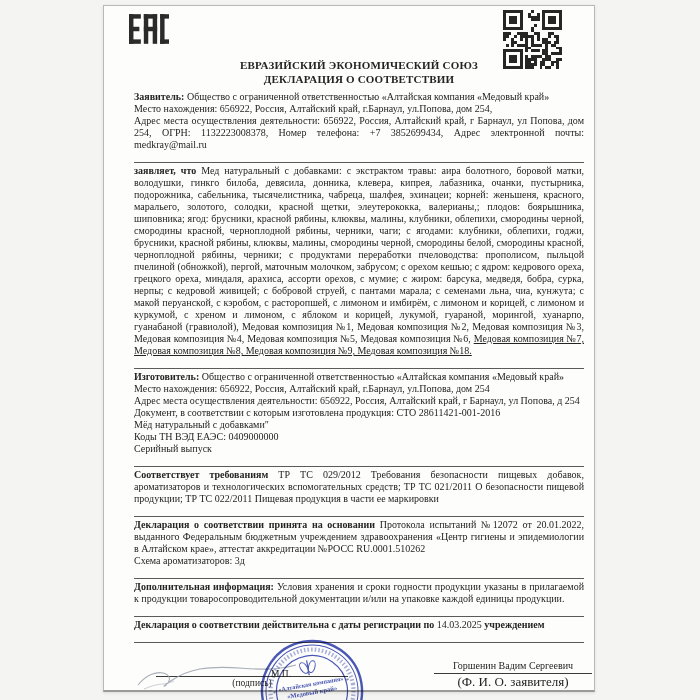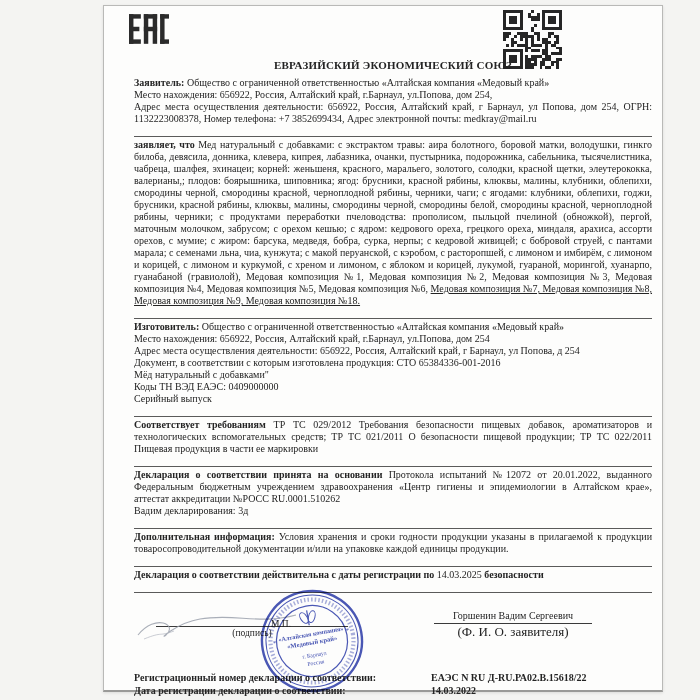--- a/index.html
+++ b/index.html
@@ -3,21 +3,21 @@
 <meta charset="utf-8">
 <style>
   html,body{margin:0;padding:0;}
   body{
     width:700px;height:700px;position:relative;overflow:hidden;
     background:#f4f4f2;
     font-family:"Liberation Serif","DejaVu Serif",serif;
     color:#242424;
   }
   .page{
-    position:absolute;left:103px;top:5px;width:560px;height:687px;
+    position:absolute;left:103px;top:5px;width:492px;height:687px;
     background:#fdfdfc;border:1px solid #b9b9b7;border-bottom:2px solid #9a9a98;
     box-shadow:0 1px 3px rgba(0,0,0,.10);
     box-sizing:border-box;
   }
   .inner{position:absolute;left:30px;right:10px;top:0;font-size:10px;line-height:12px;}
   
   .eac-logo{position:absolute;left:25px;top:8px;}
   .qr{position:absolute;left:399px;top:4px;width:59px;height:59px;}
   .hdr{padding-top:52px;text-align:center;}
   .hdr-t{font-weight:bold;font-size:11px;letter-spacing:.2px;line-height:14px;}
@@ -204,20 +204,21 @@
         <rect x="13" y="20" width="1" height="1" fill="#262626"></rect>
         <rect x="15" y="20" width="1" height="1" fill="#262626"></rect>
         <rect x="16" y="20" width="1" height="1" fill="#262626"></rect>
         <rect x="19" y="20" width="1" height="1" fill="#262626"></rect>
       </svg>
   </div>
 
   <div class="inner">
     <div class="hdr">
       <div class="hdr-t">ЕВРАЗИЙСКИЙ ЭКОНОМИЧЕСКИЙ СОЮЗ</div>
+      <div class="hdr-t">ДЕКЛАРАЦИЯ О СООТВЕТСТВИИ</div>
     </div>
 
     <div class="sec just" style="margin-top:3px;">
       <b>Заявитель:</b>
       <span>Общество с ограниченной ответственностью «Алтайская компания «Медовый край»</span><br>
       <span>Место нахождения: 656922, Россия, Алтайский край, г.Барнаул, ул.Попова, дом 254,</span><br>
       <span>Адрес места осуществления деятельности: 656922, Россия, Алтайский край, г Барнаул, ул Попова, дом 254, ОГРН: 1132223008378, Номер телефона: +7 3852699434, Адрес электронной почты: medkray@mail.ru</span>
     </div>
 
 
@@ -225,46 +226,46 @@
       <b>заявляет, что</b>
       <span>Мед натуральный с добавками: с экстрактом травы: аира болотного, боровой матки, володушки, гинкго билоба, девясила, донника, клевера, кипрея, лабазника, очанки, пустырника, подорожника, сабельника, тысячелистника, чабреца, шалфея, эхинацеи; корней: женьшеня, красного, маральего, золотого, солодки, красной щетки, элеутерококка, валерианы,; плодов: боярышника, шиповника; ягод: брусники, красной рябины, клюквы, малины, клубники, облепихи, смородины черной, смородины красной, черноплодной рябины, черники, чаги; с ягодами: клубники, облепихи, годжи, брусники, красной рябины, клюквы, малины, смородины черной, смородины белой, смородины красной, черноплодной рябины, черники; с продуктами переработки пчеловодства: прополисом, пыльцой пчелиной (обножкой), пергой, маточным молочком, забрусом; с орехом кешью; с ядром: кедрового ореха, грецкого ореха, миндаля, арахиса, ассорти орехов, с мумие; с жиром: барсука, медведя, бобра, сурка, нерпы; с кедровой живицей; с бобровой струей, с пантами марала; с семенами льна, чиа, кунжута; с макой перуанской, с кэробом, с расторопшей, с лимоном и имбирём, с лимоном и корицей, с лимоном и куркумой, с хреном и лимоном, с яблоком и корицей, лукумой, гуараной, морингой, хуанарпо, гуанабаной (гравиолой), Медовая композиция №1, Медовая композиция №2, Медовая композиция №3, Медовая композиция №4, Медовая композиция №5, Медовая композиция №6,</span>
       <span class="u">Медовая композиция №7, Медовая композиция №8, Медовая композиция №9, Медовая композиция №18.</span>
     </div>
 
     <div class="sec just">
       <b>Изготовитель:</b>
       <span>Общество с ограниченной ответственностью «Алтайская компания «Медовый край»</span><br>
       <span>Место нахождения: 656922, Россия, Алтайский край, г.Барнаул, ул.Попова, дом 254</span><br>
       <span>Адрес места осуществления деятельности: 656922, Россия, Алтайский край, г Барнаул, ул Попова, д 254</span><br>
-      <span>Документ, в соответствии с которым изготовлена продукция: СТО 65384336-001-2016</span><br>
+      <span>Документ, в соответствии с которым изготовлена продукция: СТО 28611421-001-2016</span><br>
       <span>Мёд натуральный с добавками"</span><br>
       <span>Коды ТН ВЭД ЕАЭС: 0409000000</span><br>
       <span>Серийный выпуск</span>
     </div>
 
     <div class="sec just">
       <b>Соответствует требованиям</b>
       <span>ТР ТС 029/2012 Требования безопасности пищевых добавок, ароматизаторов и технологических вспомогательных средств; ТР ТС 021/2011 О безопасности пищевой продукции; ТР ТС 022/2011 Пищевая продукция в части ее маркировки</span>
     </div>
 
     <div class="sec just">
       <b>Декларация о соответствии принята на основании</b>
       <span>Протокола испытаний №12072 от 20.01.2022, выданного Федеральным бюджетным учреждением здравоохранения «Центр гигиены и эпидемиологии в Алтайском крае», аттестат аккредитации №РОСС RU.0001.510262</span><br>
-      <span>Вадим декларирования: 3д</span>
+      <span>Схема ароматизаторов: 3д</span>
     </div>
 
     <div class="sec just">
       <b>Дополнительная информация:</b>
       <span>Условия хранения и сроки годности продукции указаны в прилагаемой к продукции товаросопроводительной документации и/или на упаковке каждой единицы продукции.</span>
     </div>
 
     <div class="sec">
       <b>Декларация о соответствии действительна с даты регистрации по</b>
       <span>14.03.2025</span>
-      <b>безопасности</b>
+      <b>учреждением</b>
     </div>
 
     <div class="sigarea" style="margin-top:8px;">
 
       <svg class="sigscrawl" width="170" height="50" viewBox="0 0 170 50">
         <path d="M4,40 C22,18 44,30 32,40 C24,46 42,28 66,24 C100,18 126,30 162,20" fill="none" stroke="#9aa0ab" stroke-width="1.1" opacity=".85"></path>
         <path d="M10,44 C30,36 24,42 40,36" fill="none" stroke="#aab0ba" stroke-width=".9" opacity=".7"></path>
       </svg>
       <div class="sigline"></div>
       <div class="sigcap">(подпись)</div>

